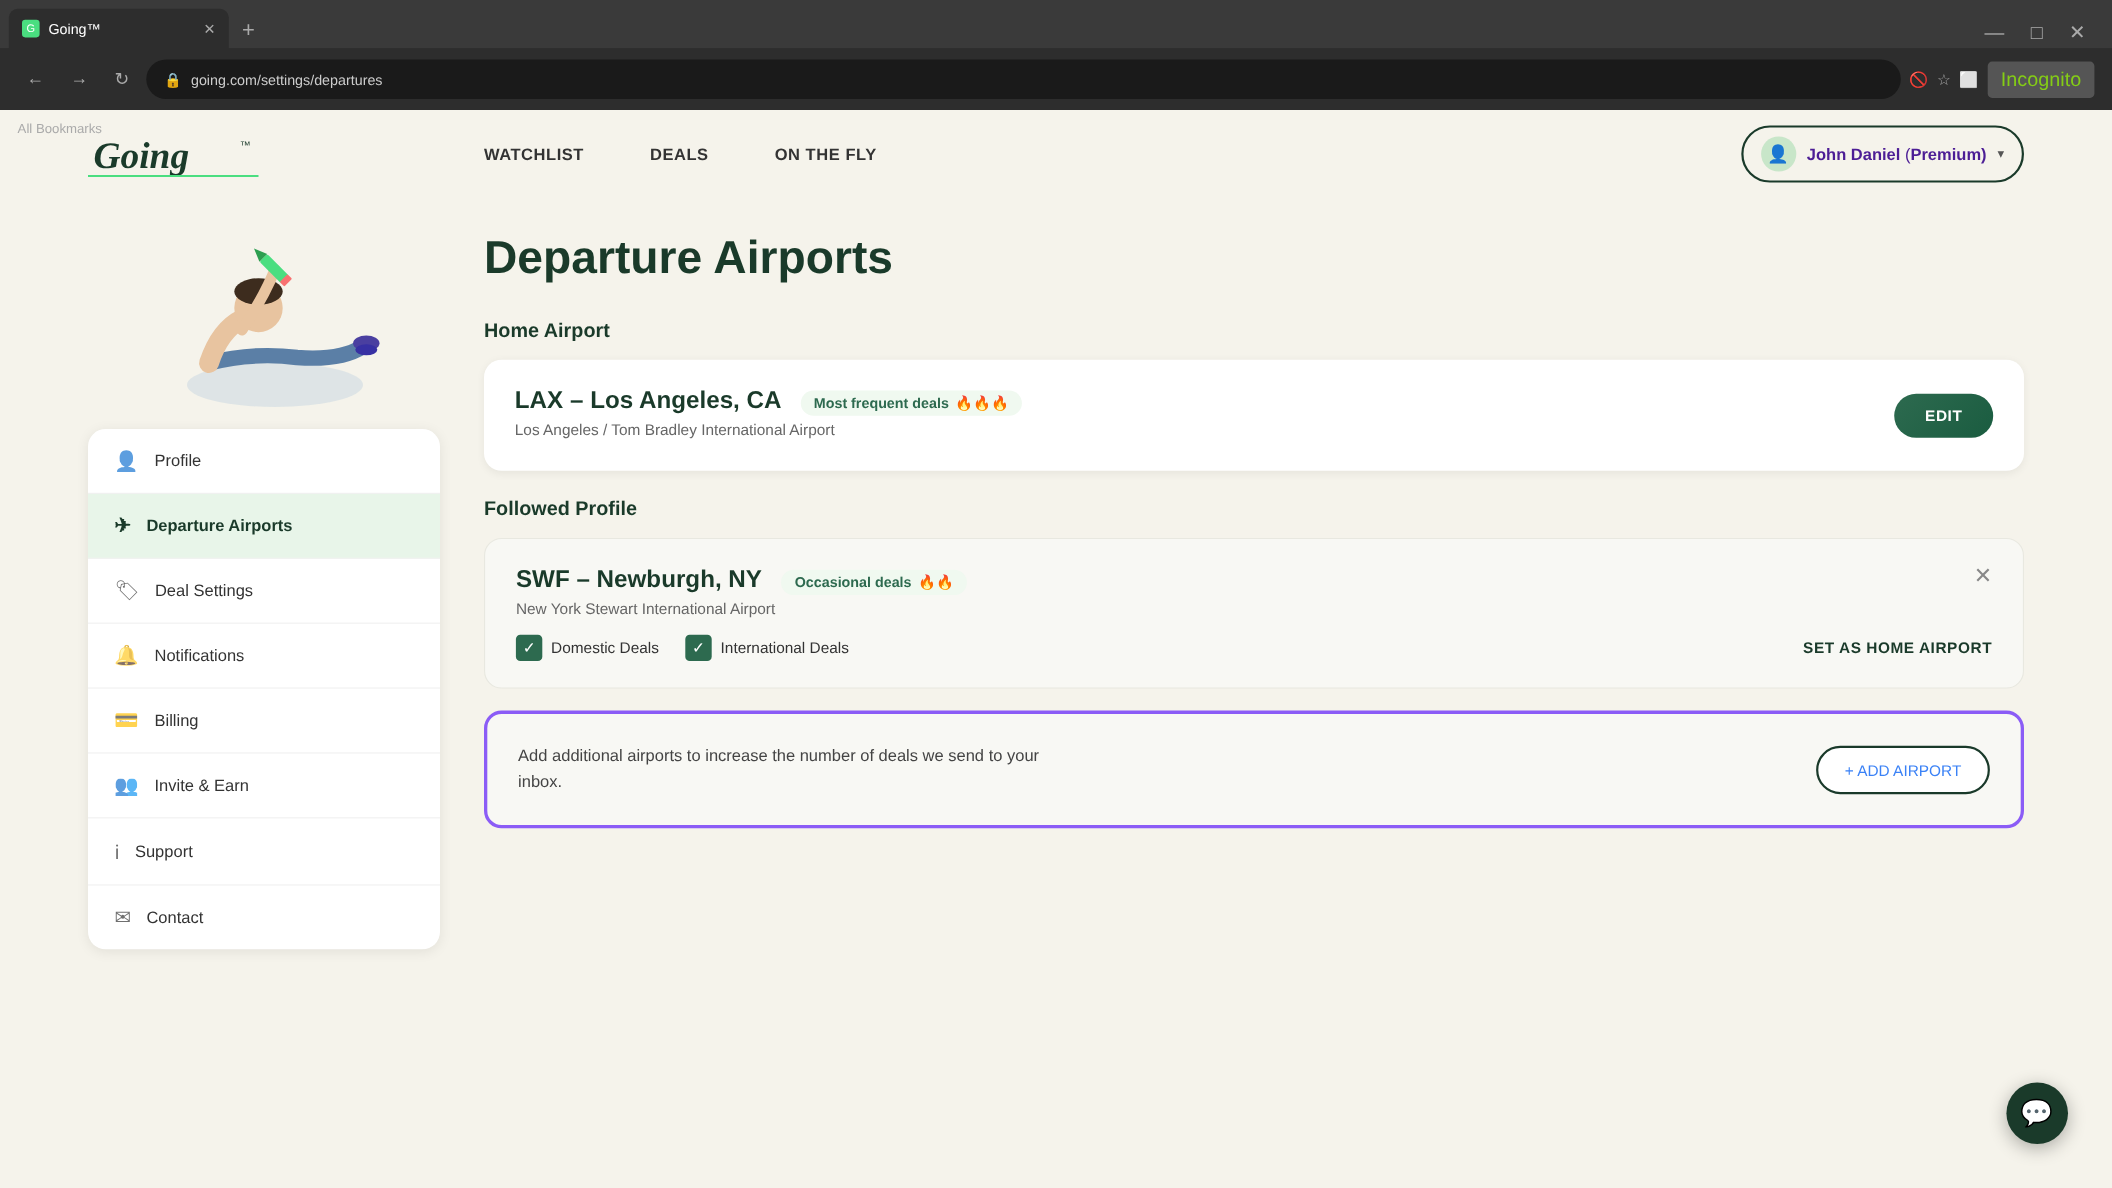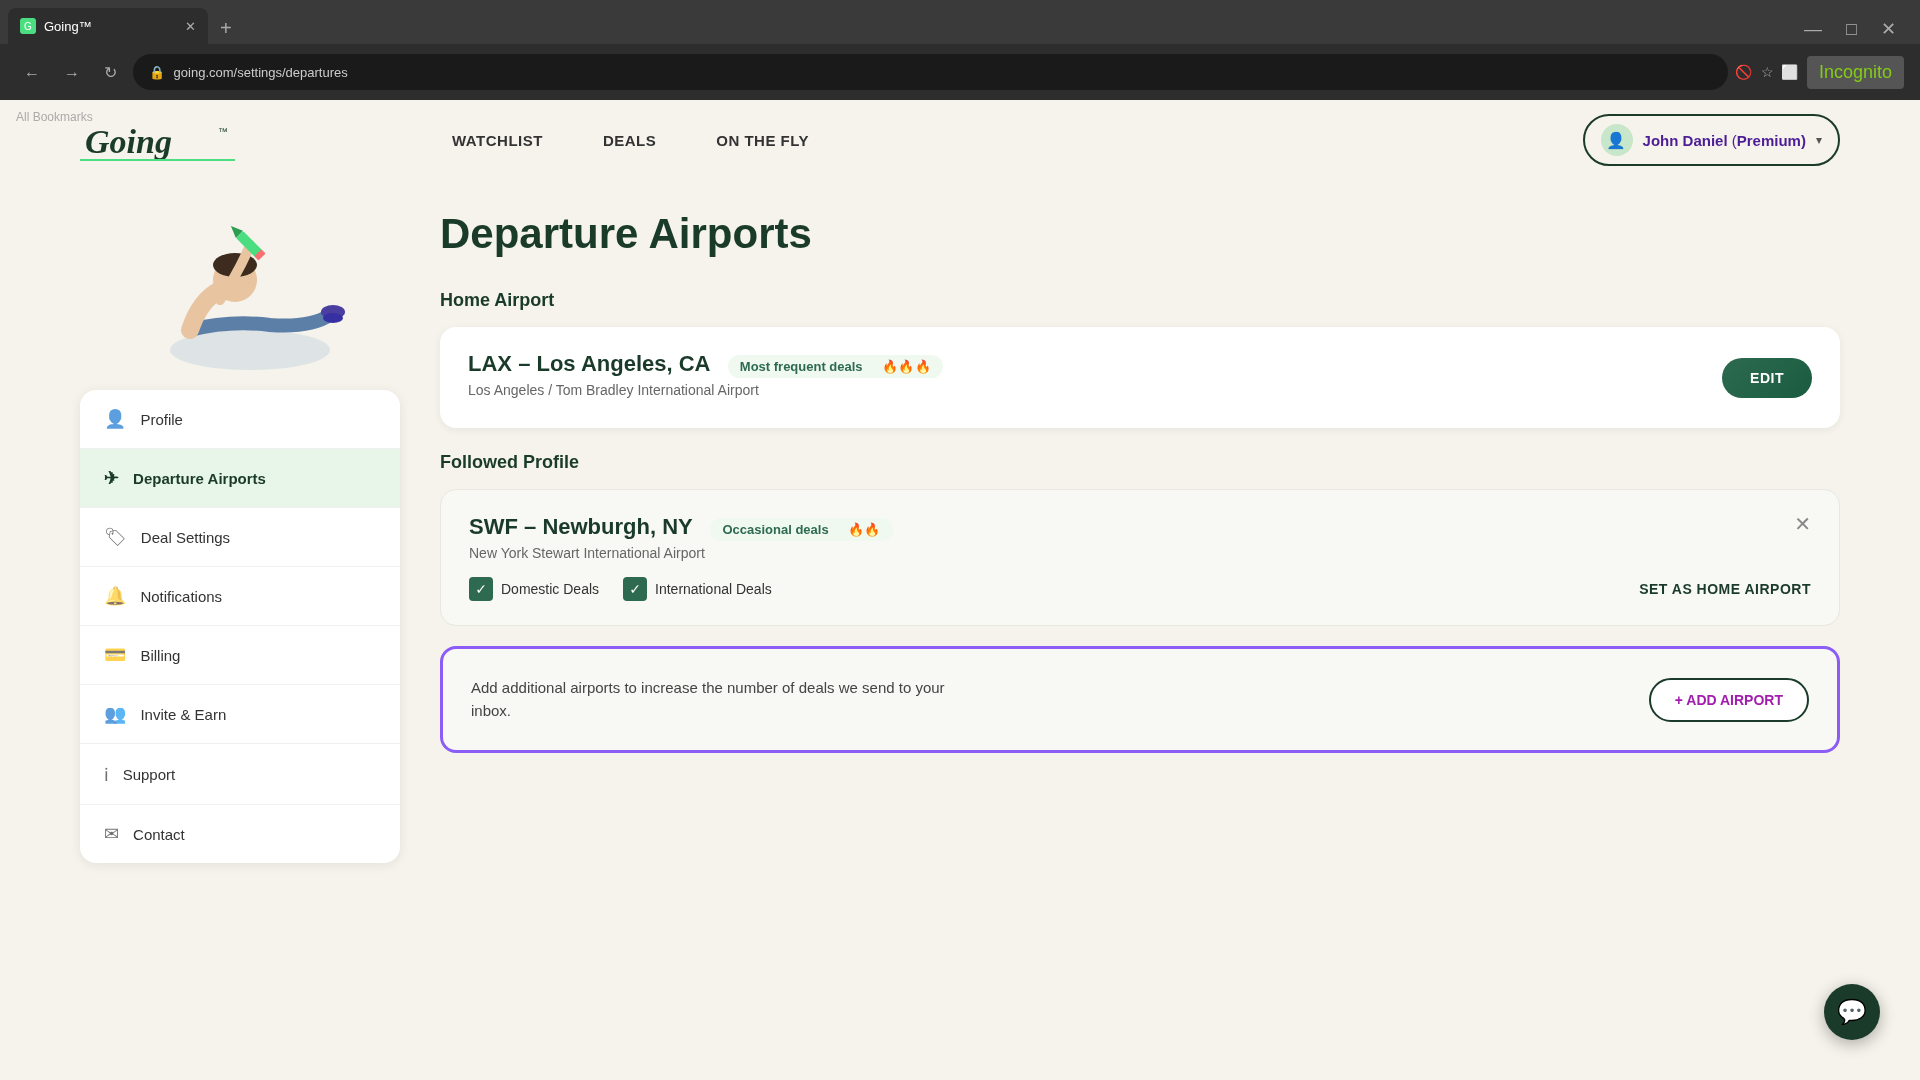--- a/index.html
+++ b/index.html
@@ -125,21 +125,20 @@
     }
 
     
     .site-header {
       background: #f5f3eb;
       height: 80px;
       display: flex;
       align-items: center;
       padding: 4px 80px;
       border-bottom: none;
-      gap: 12px;
     }
     .logo {
       display: flex;
       align-items: center;
       margin-right: 200px;
     }
     .main-nav {
       display: flex;
       gap: 60px;
       align-items: center;
@@ -272,21 +271,21 @@
     .airport-code { font-weight: 900; }
     .deal-badge {
       background: #f0f9f0;
       border-radius: 20px;
       padding: 4px 12px;
       font-size: 13px;
       font-weight: 600;
       color: #2d6a4f;
       display: inline-flex;
       align-items: center;
-      gap: 20px;
+      gap: 6px;
       margin-left: 12px;
     }
     .airport-full-name {
       font-size: 14px;
       color: #666;
       margin-top: 4px;
     }
     .edit-btn {
       background: linear-gradient(135deg, #2d6a4f, #1a5c40);
       color: #fff;
@@ -374,22 +373,22 @@
       color: #444;
       max-width: 500px;
       line-height: 1.5;
     }
     .add-airport-btn {
       background: #fff;
       border: 2px solid #1a3a2a;
       border-radius: 30px;
       padding: 12px 24px;
       font-size: 14px;
-      font-weight: 700;
-      color: #a21caf;
+      font-weight: 400;
+      color: #3b82f6;
       cursor: pointer;
       display: flex;
       align-items: center;
       gap: 8px;
       white-space: nowrap;
     }
 
     
     .chat-btn {
       position: fixed;

